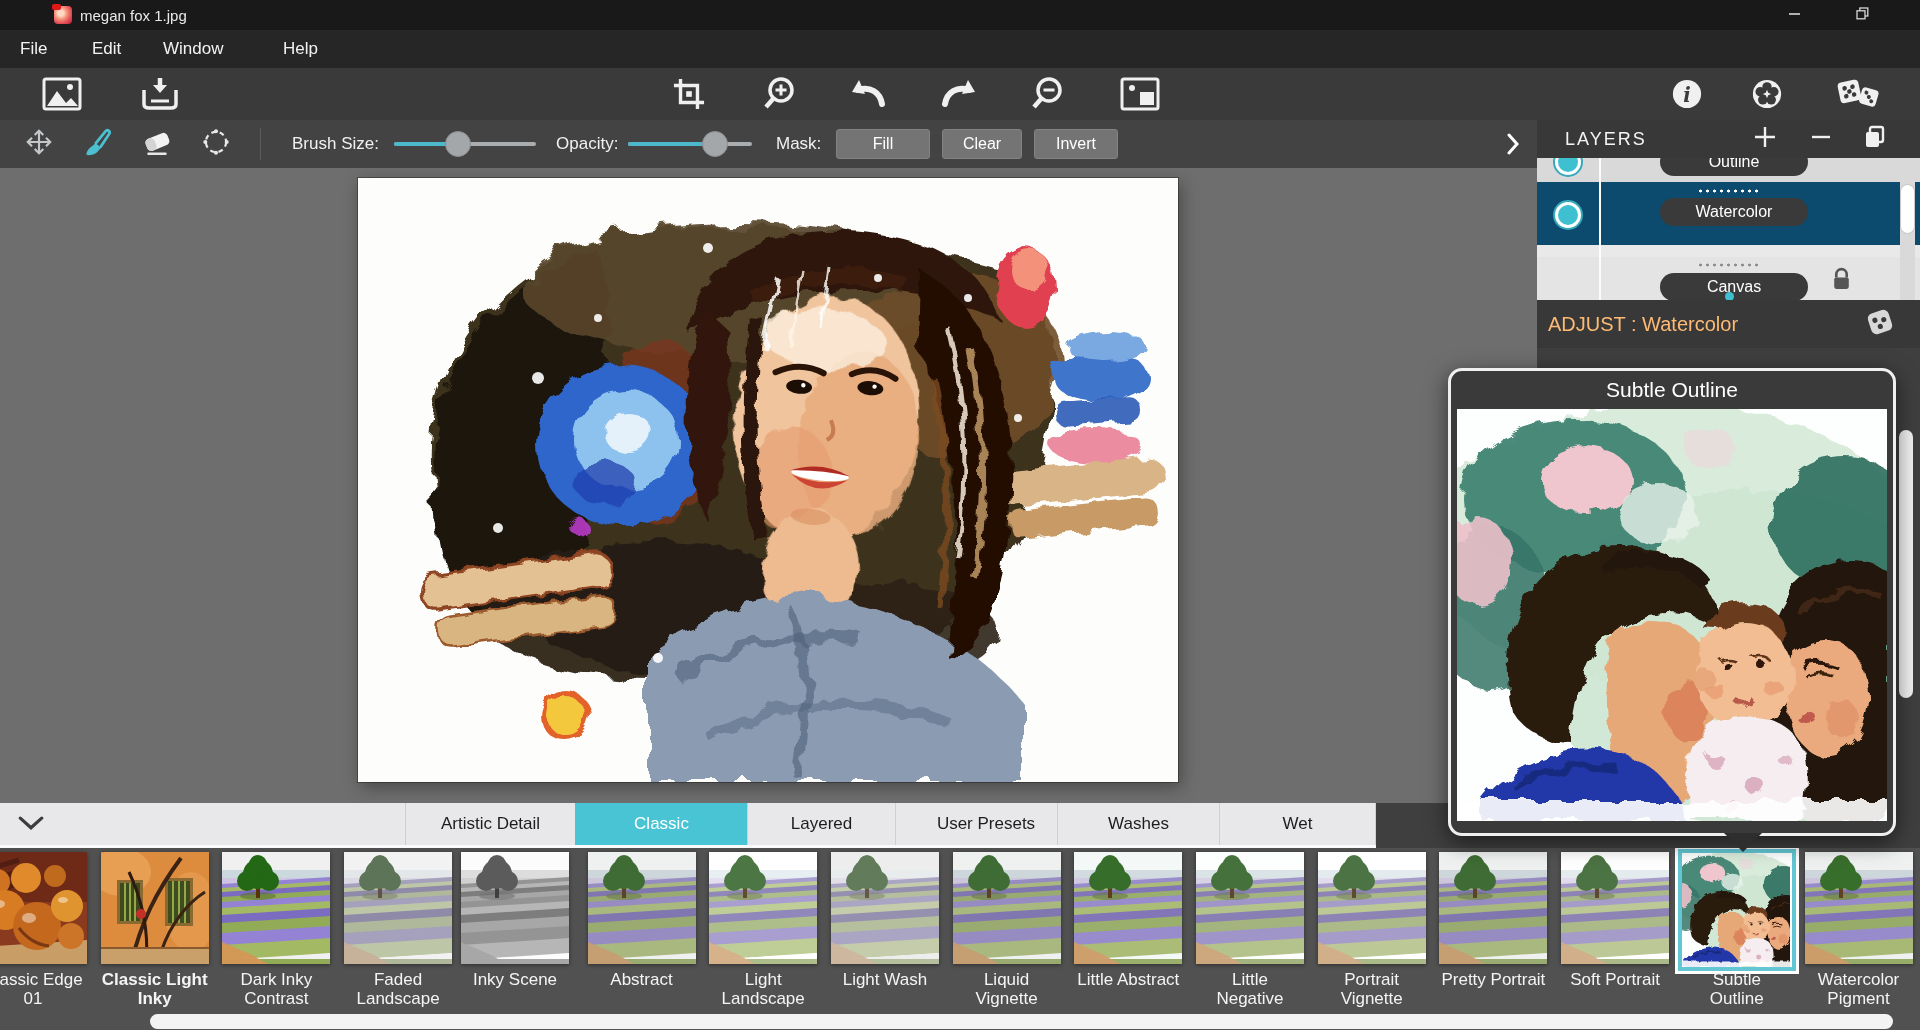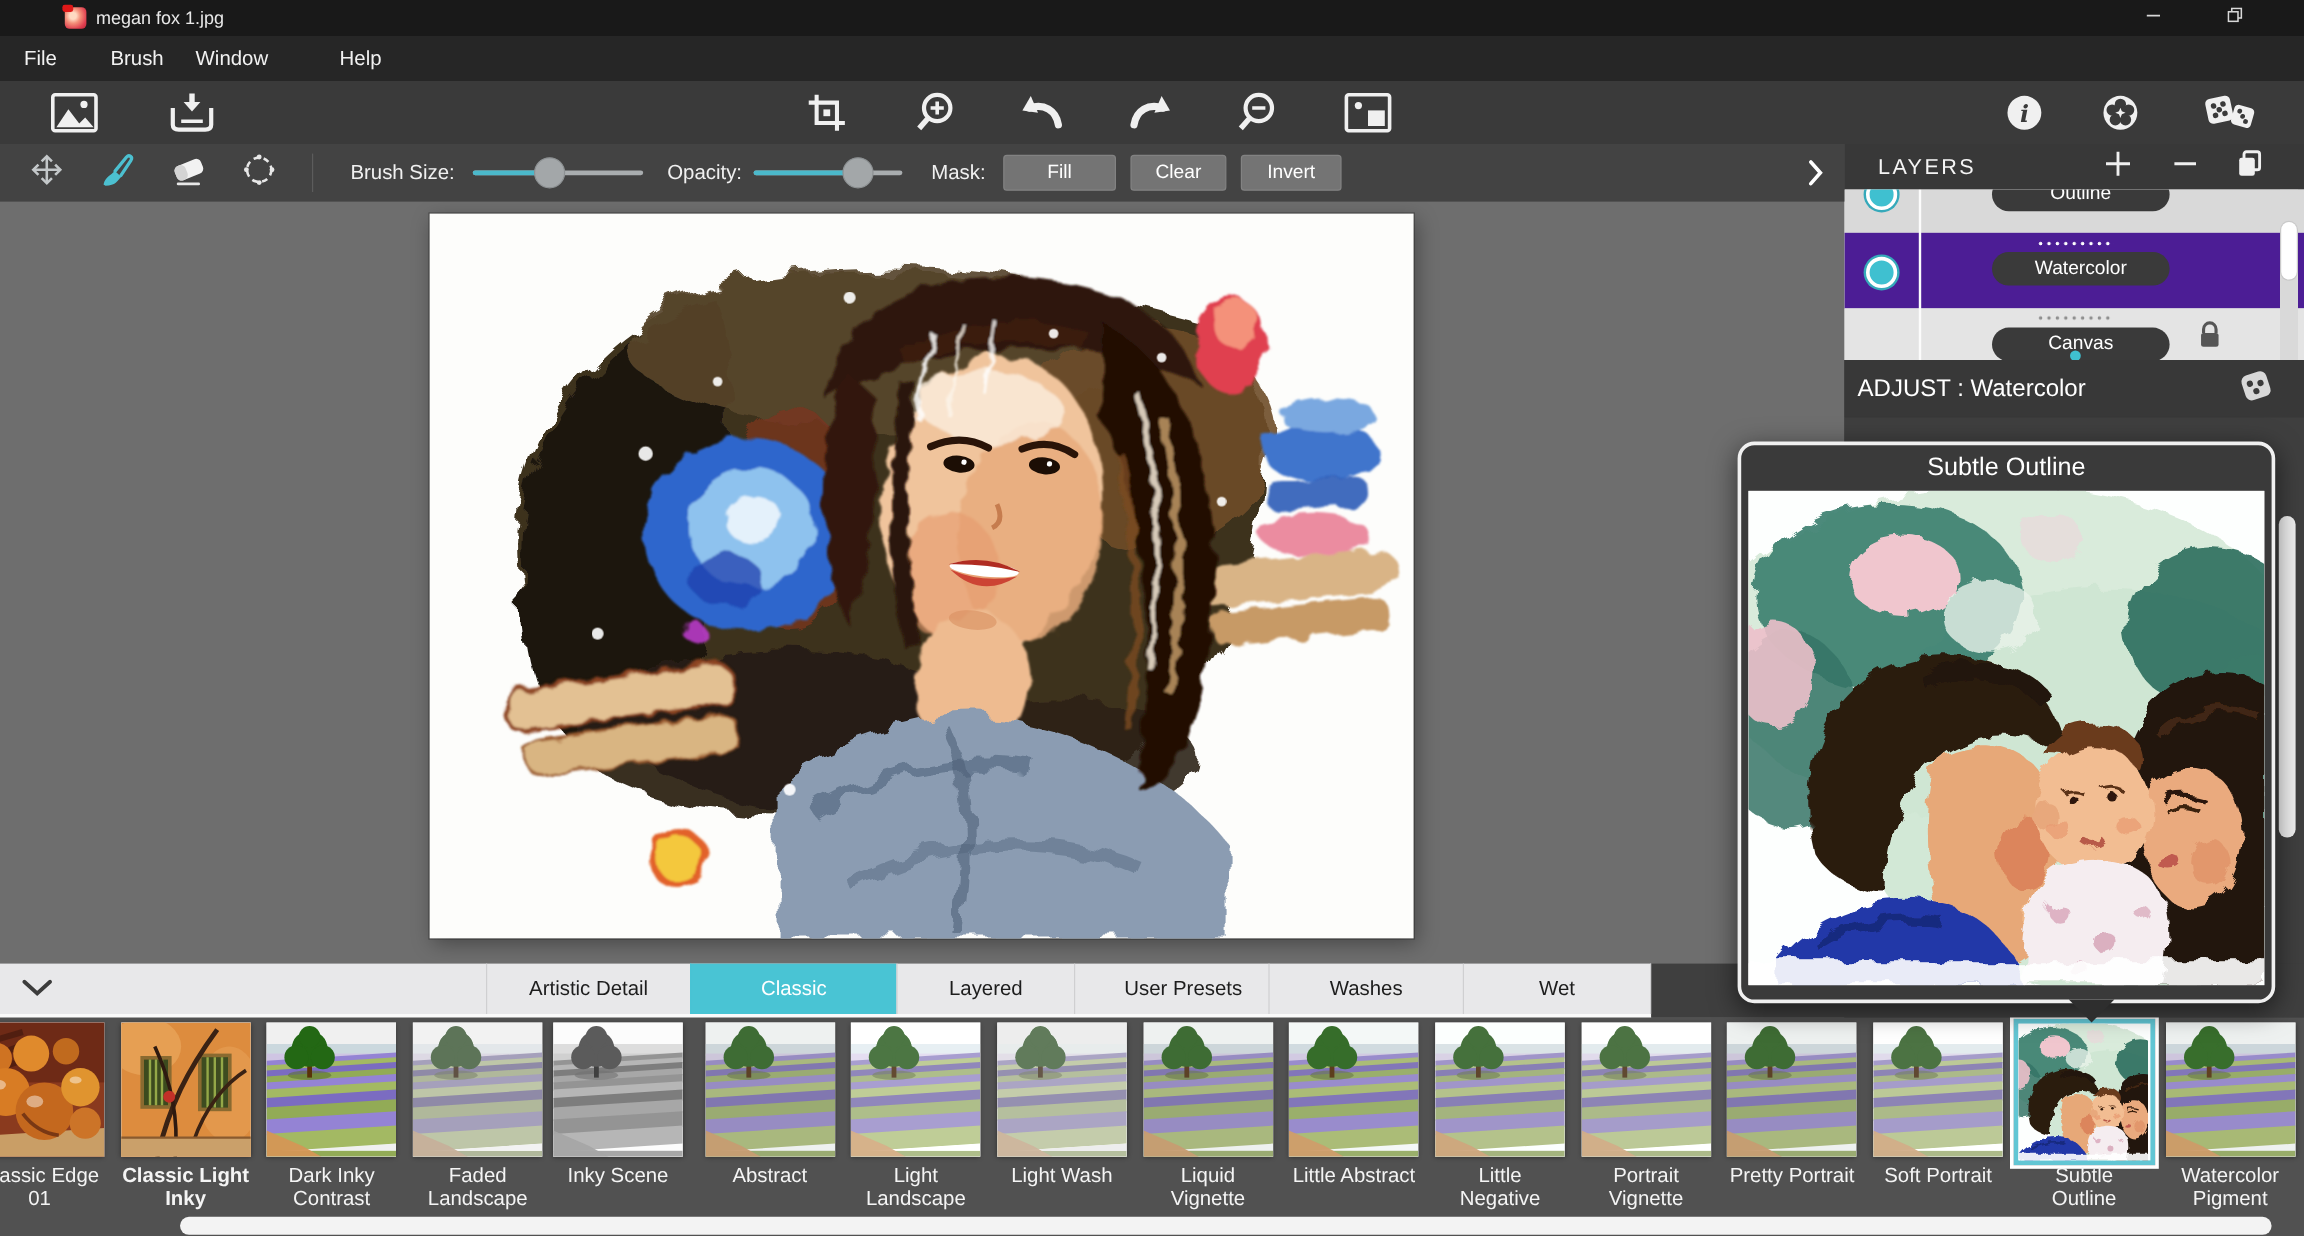--- a/index.html
+++ b/index.html
@@ -45,21 +45,21 @@
   .drag-dots{position:absolute;left:50%;transform:translateX(-50%);width:64px;height:4px;
     background-image:radial-gradient(circle,#fff 1.3px,transparent 1.7px);background-size:7px 4px;}
   .drag-dots.gray{background-image:radial-gradient(circle,#8f8f8f 1.3px,transparent 1.7px);}
   .pill{position:absolute;left:123px;width:148px;height:28px;background:#3a3a3a;border-radius:14px;
     color:#fff;font-size:16px;display:flex;align-items:center;justify-content:center;}
   .lp-sep{position:absolute;left:62px;top:0;width:2px;height:142px;background:#fcfcfc;z-index:4;}
   .lp-scroll-track{position:absolute;left:363px;top:0;width:15px;height:142px;background:#d9d9d9;z-index:5;}
   .lp-scroll-thumb{position:absolute;left:1px;top:27px;width:13px;height:48px;background:#fff;border-radius:7px;box-shadow:0 0 0 1px #c9c9c9;}
   .more-dot{position:absolute;left:50%;top:134px;width:9px;height:9px;margin-left:-4px;border-radius:50%;background:#3fc0d0;z-index:6;}
   .adjust-header{position:absolute;left:0;top:180px;width:100%;height:48px;background:#383838;}
-  .adjust-title{position:absolute;left:11px;top:0;height:48px;display:flex;align-items:center;color:#ffffff;font-size:20px;}
+  .adjust-title{position:absolute;left:11px;top:0;height:48px;display:flex;align-items:center;color:#fdba74;font-size:20px;}
   .adjust-body{position:absolute;left:0;top:228px;width:100%;height:682px;background:#3f3f3f;}
   .v-scroll{position:absolute;left:362px;top:310px;width:14px;height:268px;background:#f0f0f0;border-radius:7px;}
   
   .tab-band{position:absolute;left:0;top:803px;width:1376px;height:42px;background:#e8e8ea;border-bottom:3px solid #fafafa;z-index:5;}
   .dark-band{position:absolute;left:1376px;top:803px;width:544px;height:45px;background:#3f3f3f;z-index:5;}
   .collapse{position:absolute;left:18px;top:816px;z-index:6;}
   .tabbar{position:absolute;left:405px;top:803px;height:42px;display:flex;z-index:6;}
   .tab{height:42px;display:flex;align-items:center;justify-content:center;font-size:17px;color:#1d1d1d;border-left:1px solid #cfcfd1;box-sizing:border-box;}
   .tab:last-child{border-right:1px solid #cfcfd1;}
   .tab.selected{background:#49c4d4;color:#fff;border-color:#49c4d4;}
@@ -104,21 +104,21 @@
       <div class="win-btn">
         <span><svg width="13" height="13" viewBox="0 0 13 13">
               <path d="M2,2 L11,11 M11,2 L2,11" stroke="#d8d8d8" stroke-width="1.6"></path>
             </svg></span>
       </div>
     </div>
   </header>
 
   <nav class="menubar">
     <span class="menu-item" style="left:20px">File</span>
-    <span class="menu-item" style="left:92px">Brush</span>
+    <span class="menu-item" style="left:92px">Edit</span>
     <span class="menu-item" style="left:163px">Window</span>
     <span class="menu-item" style="left:283px">Help</span>
   </nav>
 
   <div class="toolbar">
     <span class="tbi" style="left:62px">
       <svg width="40" height="34" viewBox="0 0 40 34" fill="none" stroke="#f0f0f0" stroke-width="3">
           <rect x="2" y="2" width="36" height="30" rx="2"></rect>
           <circle cx="28" cy="10" r="3" fill="#f0f0f0" stroke="none"></circle>
           <path d="M5,29 L15,14 L24,26 L29,21 L36,29 Z" fill="#f0f0f0" stroke="none"></path>
@@ -396,21 +396,21 @@
           </svg>
       </span>
     </div>
 
     <div class="lp-list">
       <div class="layer-row" style="top:-27px;background:#d9d9d9">
         <div class="vis-toggle"></div>
 
         <div class="pill" style="top:17px">Outline</div>
       </div>
-      <div class="layer-row" style="top:36px;background:#4c1d95">
+      <div class="layer-row" style="top:24px;background:#0c4a6e">
         <div class="vis-toggle" style="top:20px"></div>
         <div class="drag-dots" style="top:7px"></div>
         <div class="pill" style="top:16px">Watercolor</div>
       </div>
       <div class="layer-row" style="top:99px;background:#e4e4e4">
         <div class="drag-dots gray" style="top:6px"></div>
         <div class="pill" style="top:16px">Canvas</div>
         <span style="position:absolute;left:294px;top:10px">
           <svg width="21" height="25" viewBox="0 0 20 24">
               <path d="M5,10 V7 a5,5 0 0 1 10,0 V10" fill="none" stroke="#555" stroke-width="2.5"></path>

